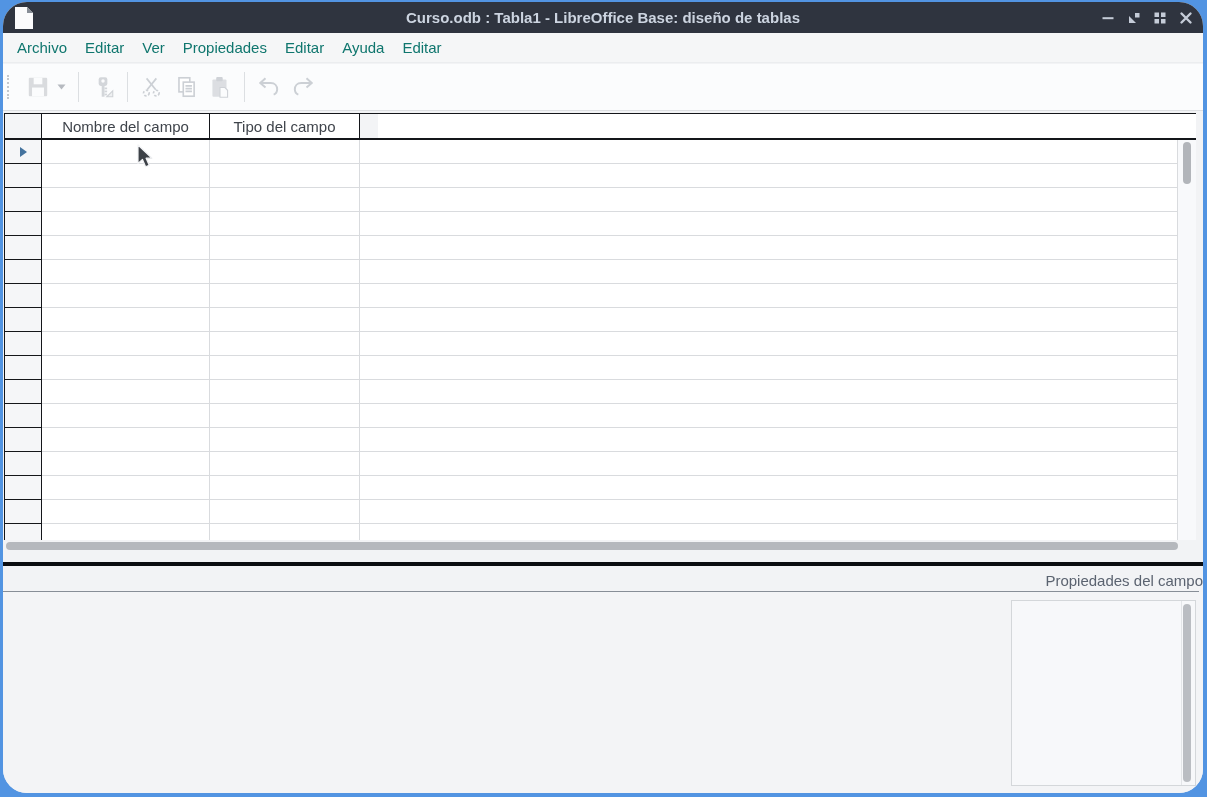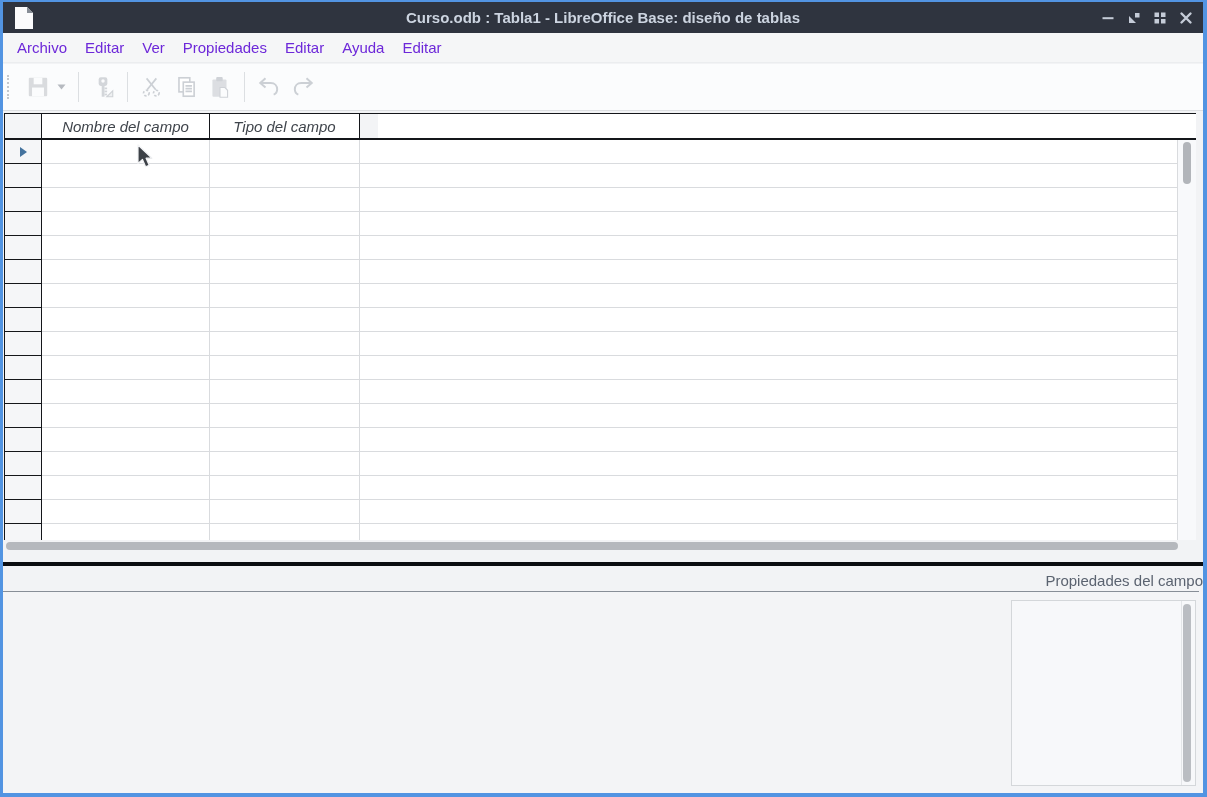--- a/index.html
+++ b/index.html
@@ -4,50 +4,50 @@
 <style>
   html,body{margin:0;padding:0;}
   body{
     width:1207px;height:797px;position:relative;overflow:hidden;
     background:#5294e2;
     font-family:"Liberation Sans", sans-serif;
     -webkit-font-smoothing:antialiased;
   }
   .win-inner{
     position:absolute;left:3px;top:2px;width:1200px;height:791px;
-    background:#f2f3f5;overflow:hidden;
+    background:#f2f3f5;overflow:hidden;border-radius:24px;
   }
   
   .titlebar{position:absolute;left:0;top:0;width:1200px;height:31px;background:#2f343f;}
   .doc-icon{position:absolute;left:11px;top:4px;width:20px;height:24px;}
   .title-text{
     position:absolute;left:0;top:0;width:100%;height:31px;line-height:31px;
     text-align:center;color:#ccd4e0;font-size:15px;font-weight:bold;
   }
   .win-controls{position:absolute;right:9px;top:0;height:31px;display:flex;align-items:center;gap:9px;}
   .wc-btn{width:17px;height:17px;display:flex;align-items:center;justify-content:center;}
   
   .menubar{
     position:absolute;left:0;top:31px;width:1200px;height:30px;background:#f5f6f7;
     border-bottom:1px solid #ebedef;display:flex;align-items:center;padding-left:5px;box-sizing:border-box;
   }
-  .menu-item{padding:0 9px;font-size:15px;color:#6d28d9;line-height:30px;white-space:nowrap;}
+  .menu-item{padding:0 9px;font-size:15px;color:#0f766e;line-height:30px;white-space:nowrap;}
   
   .toolbar{
     position:absolute;left:0;top:62px;width:1200px;height:47px;background:#fbfcfd;
     border-bottom:1px solid #dcdee1;display:flex;align-items:center;box-sizing:border-box;
   }
   .drag-handle{width:4px;height:24px;margin-left:4px;margin-right:8px;border-left:2px dotted #c4c8cd;}
   .tb-btn{width:34px;height:34px;display:flex;align-items:center;justify-content:center;}
   .tb-caret{width:12px;height:34px;display:flex;align-items:center;justify-content:center;margin-right:4px;}
   .tb-sep{width:1px;height:30px;background:#dcdfe2;margin:0 7px;}
   
   .grid{position:absolute;left:1px;top:111px;width:1192px;height:427px;background:#ffffff;}
   .grid-header{display:flex;height:27px;box-sizing:border-box;
-    border-top:1px solid #14161a;border-bottom:2px solid #14161a;background:#fff;font-style:italic;}
+    border-top:1px solid #14161a;border-bottom:2px solid #14161a;background:#fff;}
   .gh-cell{box-sizing:border-box;border-right:1px solid #14161a;display:flex;align-items:center;justify-content:center;
     font-size:15px;color:#3f444b;}
   .gh-corner{width:38px;background:#f4f5f7;border-left:1px solid #14161a;}
   .gh-name{width:168px;}
   .gh-type{width:150px;}
   .gh-desc{width:818px;}
   .gh-filler{width:18px;background:#f3f4f6;border-right:none;}
   .grid-body{position:absolute;left:0;top:27px;width:1174px;height:400px;overflow:hidden;}
   .grid-row{display:flex;height:24px;}
   .row-header{width:38px;box-sizing:border-box;background:#f5f6f8;

